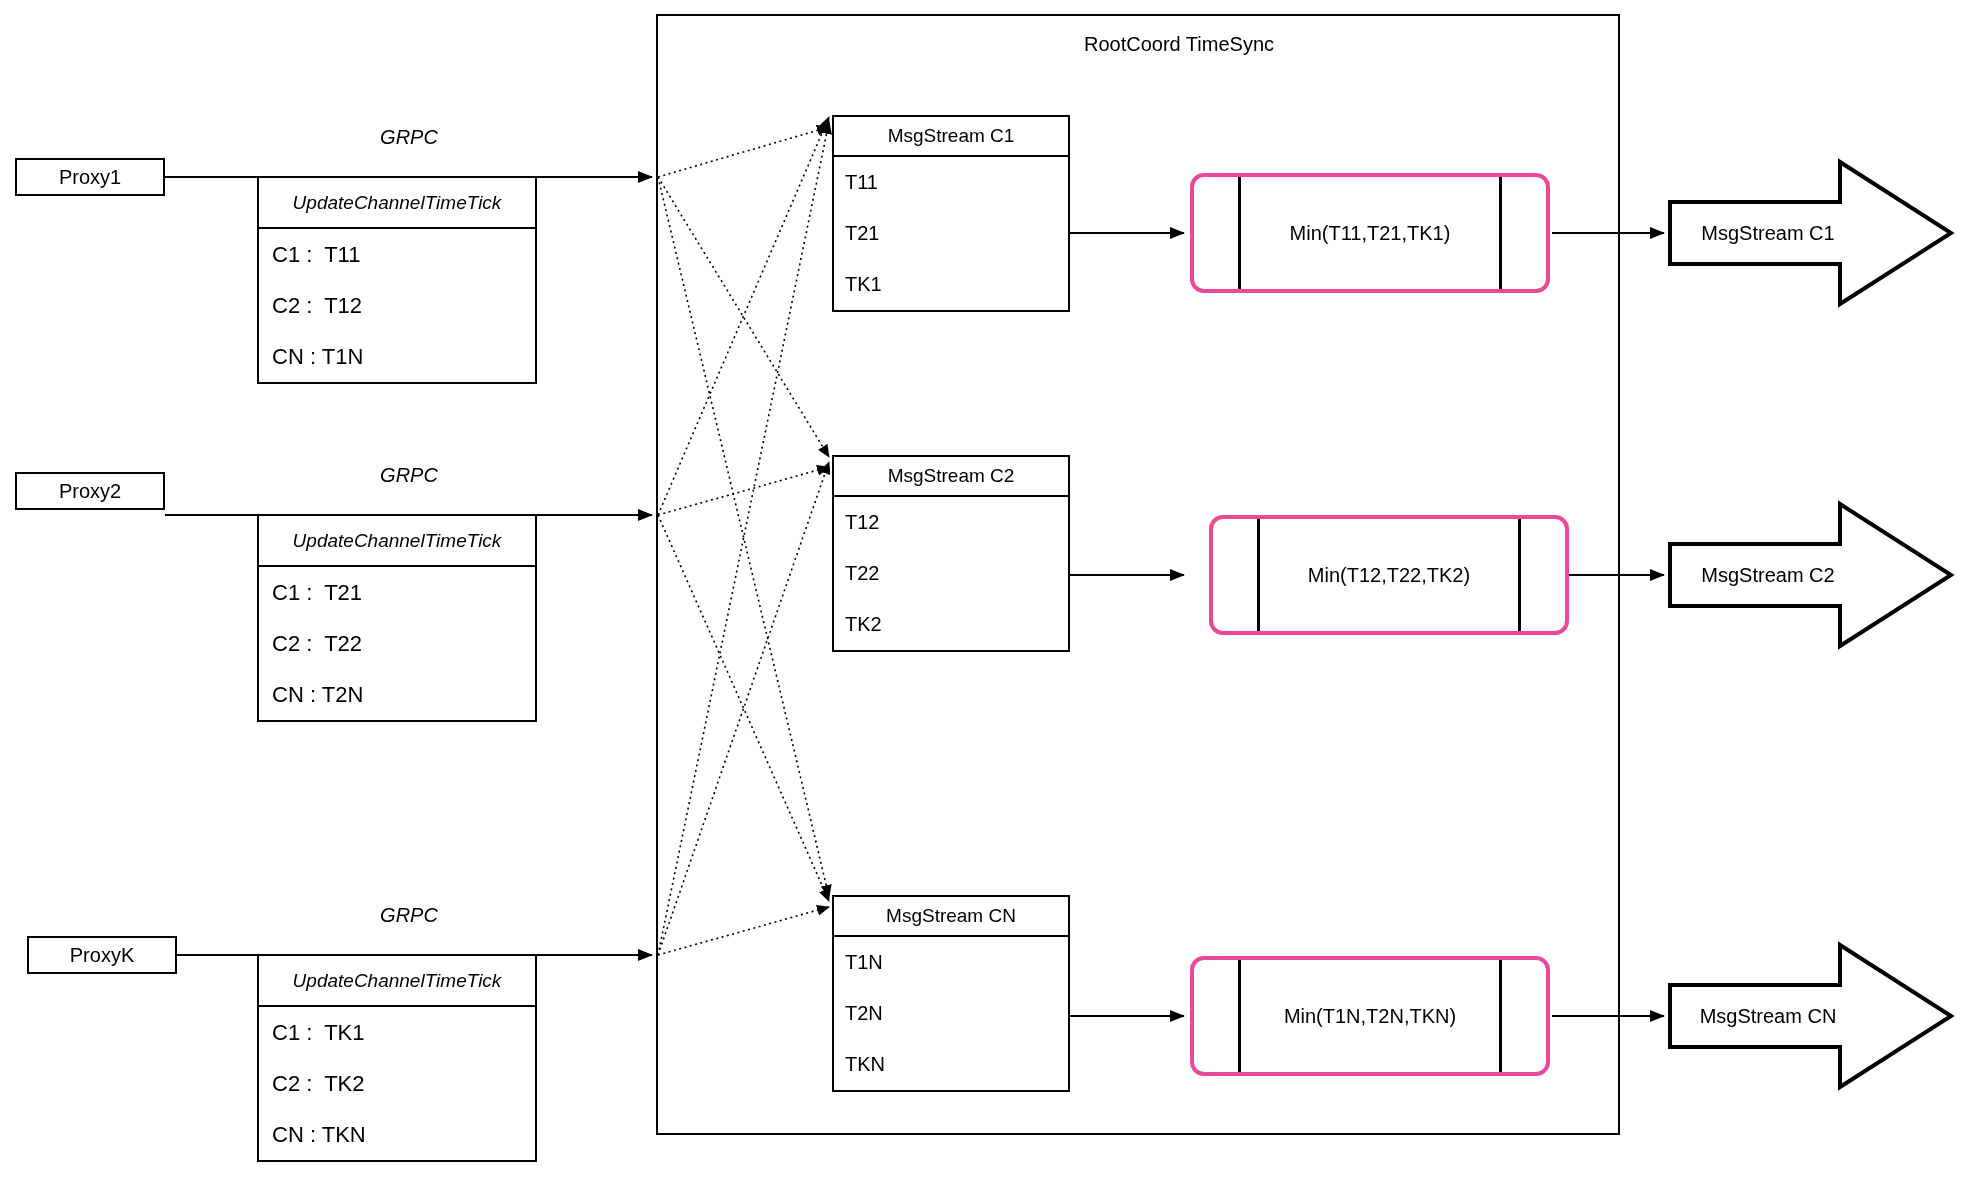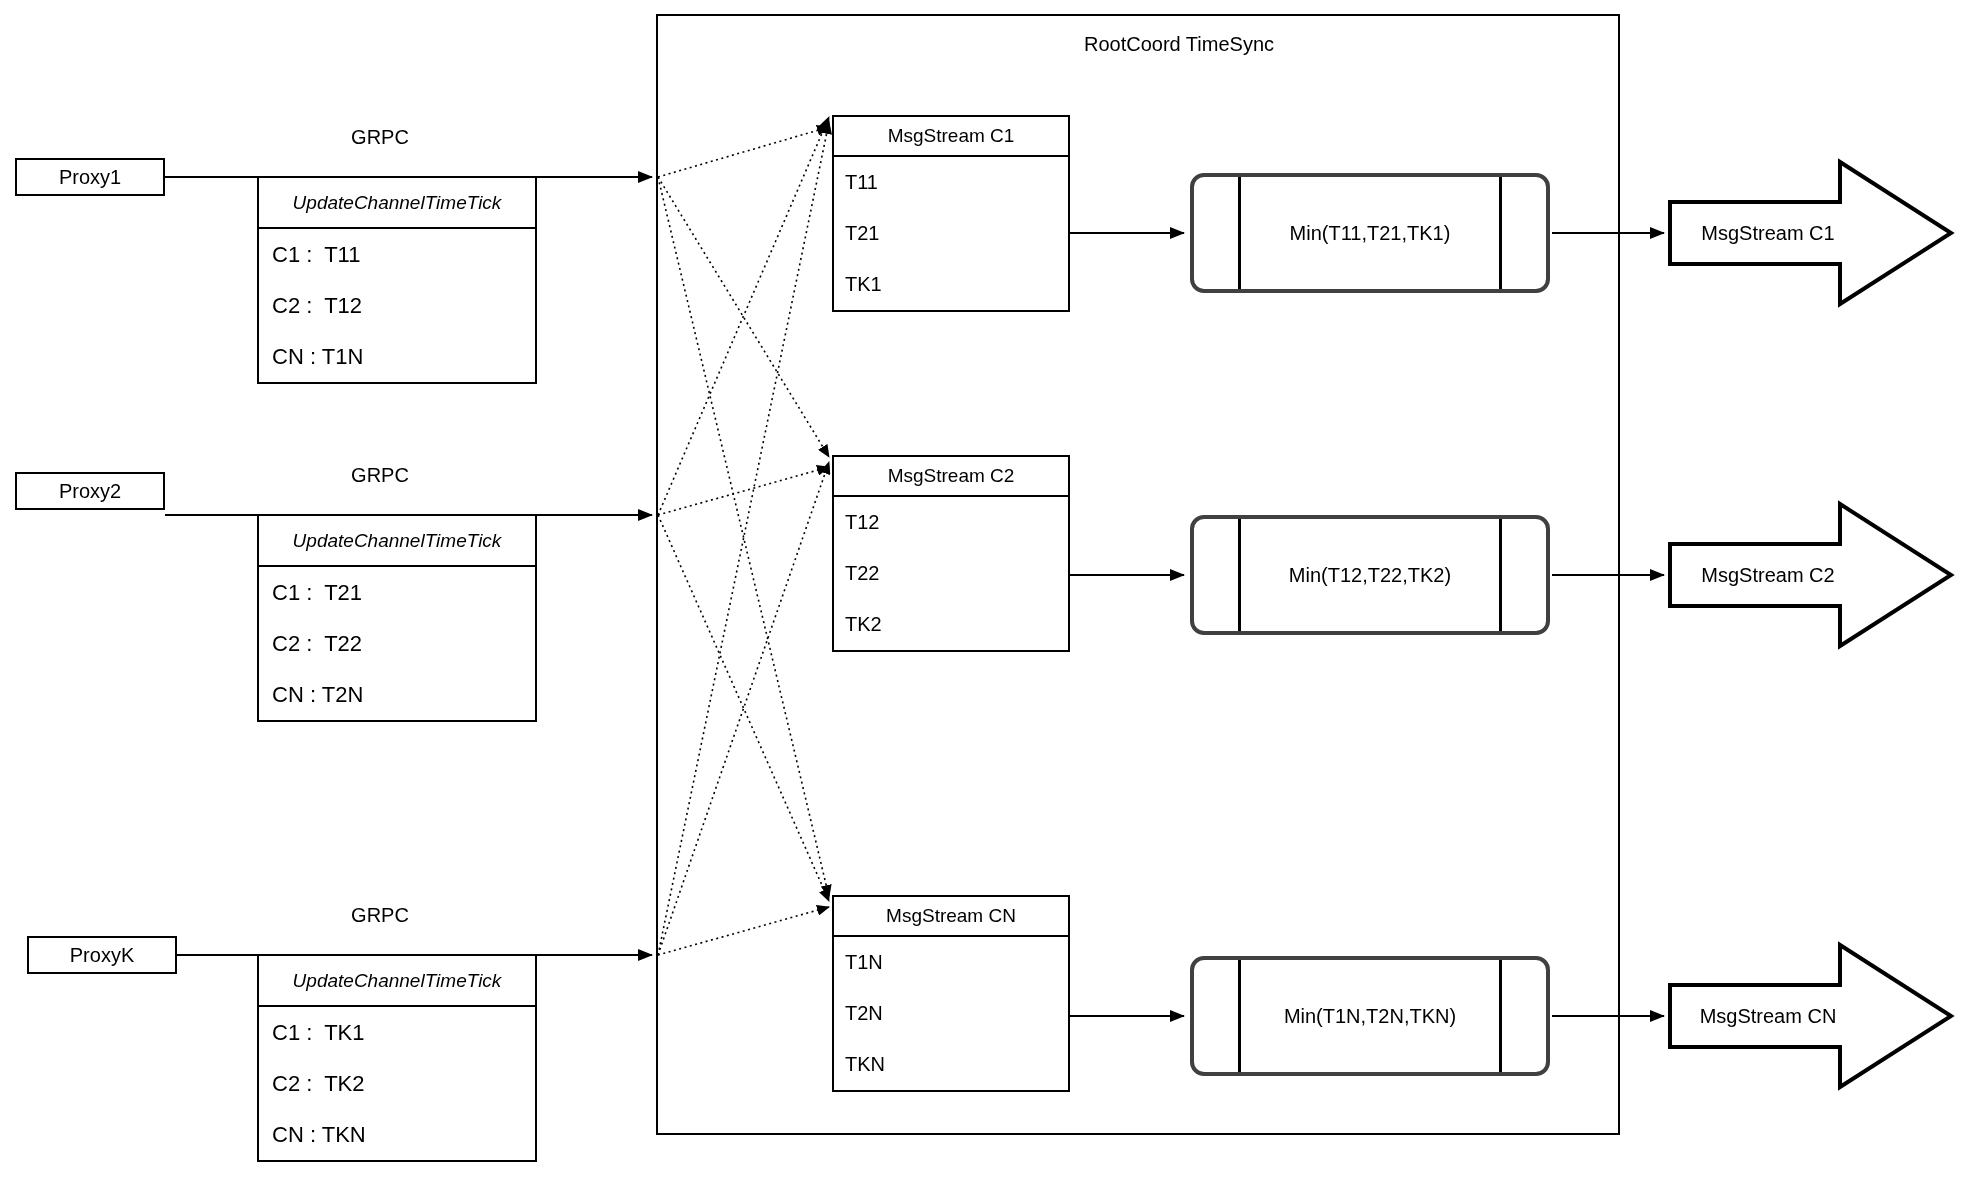--- a/index.html
+++ b/index.html
@@ -22,22 +22,22 @@
     font-size:20px;z-index:2;padding-left:41px;
   }
   #wires{left:0;top:0;z-index:1;pointer-events:none;}
   
   .proxy-box{
     width:150px;height:38px;border:2px solid #000;background:#fff;
     box-sizing:border-box;display:flex;align-items:center;justify-content:center;
     font-size:20px;z-index:2;
   }
   .grpc-label{
-    left:240px;width:280px;height:26px;text-align:center;
-    font-size:20px;line-height:26px;z-index:2;
+    left:269px;width:280px;height:26px;text-align:center;
+    font-size:20px;line-height:26px;z-index:2;font-style:italic;
   }
   
   .ptable{
     left:257px;width:280px;border:2px solid #000;background:#fff;
     box-sizing:border-box;z-index:2;
   }
   .ptable .thead{
     height:49px;border-bottom:2px solid #000;
     display:flex;align-items:center;justify-content:center;font-size:19px;font-style:italic;
   }
@@ -54,21 +54,21 @@
     height:38px;border-bottom:2px solid #000;
     display:flex;align-items:center;justify-content:center;font-size:19px;
   }
   .stable .trow{
     height:51px;display:flex;align-items:center;
     padding-left:11px;font-size:20px;white-space:pre;
   }
   
   .minbox{
     left:1190px;width:360px;height:120px;
-    border:4px solid #404040;border-radius:14px;background:#fff;
+    border:4px solid #ec4899;border-radius:14px;background:#fff;
     box-sizing:border-box;display:flex;align-items:center;justify-content:center;
     font-size:20px;z-index:2;
   }
   .minbox .bar{
     position:absolute;top:0;bottom:0;width:3px;background:#000;
   }
   .minbox .bar.l{left:44px;}
   .minbox .bar.r{right:44px;}
   
   .arrow-label{
@@ -173,21 +173,21 @@
     <div class="trow">T1N</div>
     <div class="trow">T2N</div>
     <div class="trow">TKN</div>
   </div>
 
   <div class="abs minbox" style="top:173px;">
     <div class="bar l"></div>
     <div class="bar r"></div>
     <span>Min(T11,T21,TK1)</span>
   </div>
-  <div class="abs minbox" style="top:515px;">
+  <div class="abs minbox" style="top:515px;margin-left:19px;">
     <div class="bar l"></div>
     <div class="bar r"></div>
     <span>Min(T12,T22,TK2)</span>
   </div>
   <div class="abs minbox" style="top:956px;">
     <div class="bar l"></div>
     <div class="bar r"></div>
     <span>Min(T1N,T2N,TKN)</span>
   </div>
 

